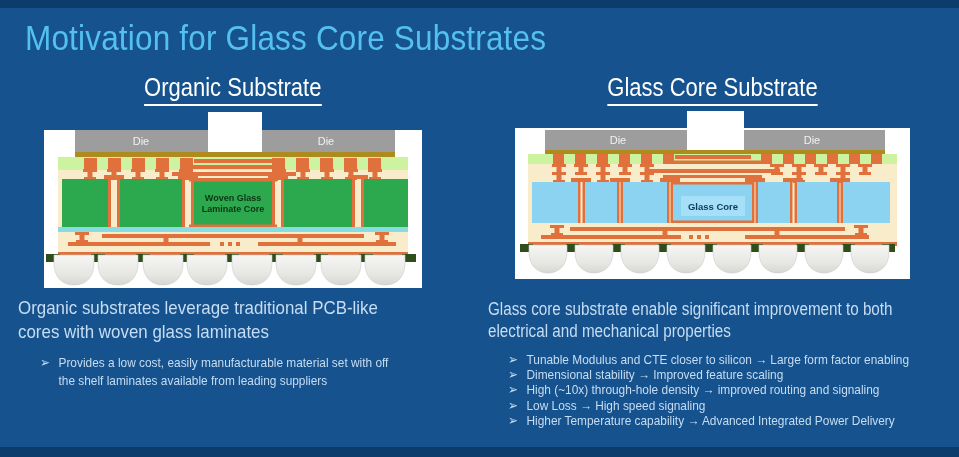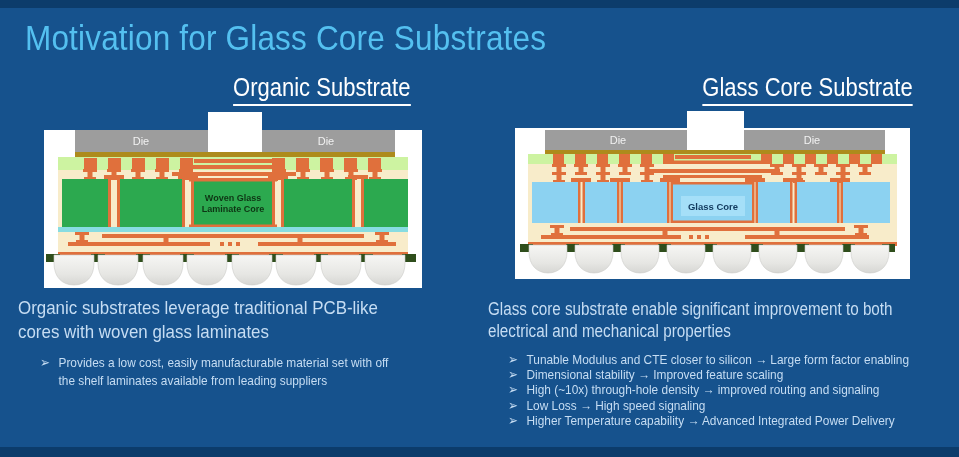--- a/index.html
+++ b/index.html
@@ -14,23 +14,23 @@
   .strip.top { top:0; height:8px; }
   .strip.bottom { bottom:0; height:10px; }
 
   .title {
     position:absolute; left:25px; top:18px;
     font-size:35px; font-weight:400; letter-spacing:0.2px;
     color:#54C0F0; white-space:nowrap;
     transform:scaleX(0.90); transform-origin:left top;
   }
 
-  .col-header { position:absolute; top:73px; text-align:right; }
+  .col-header { position:absolute; top:73px; text-align:center; }
   .col-header.left  { left:44px;  width:378px; }
-  .col-header.right { left:532px; width:395px; }
+  .col-header.right { left:515px; width:395px; }
   .col-header span {
     display:inline-block; color:#FFFFFF; font-size:25px; font-weight:400;
     border-bottom:2px solid #FFFFFF; padding-bottom:2px; white-space:nowrap;
     transform:scaleX(0.88); transform-origin:center top;
   }
 
   svg.diagram { position:absolute; }
   svg.diagram.left  { left:44px;  top:112px; }
   svg.diagram.right { left:515px; top:111px; }
 

